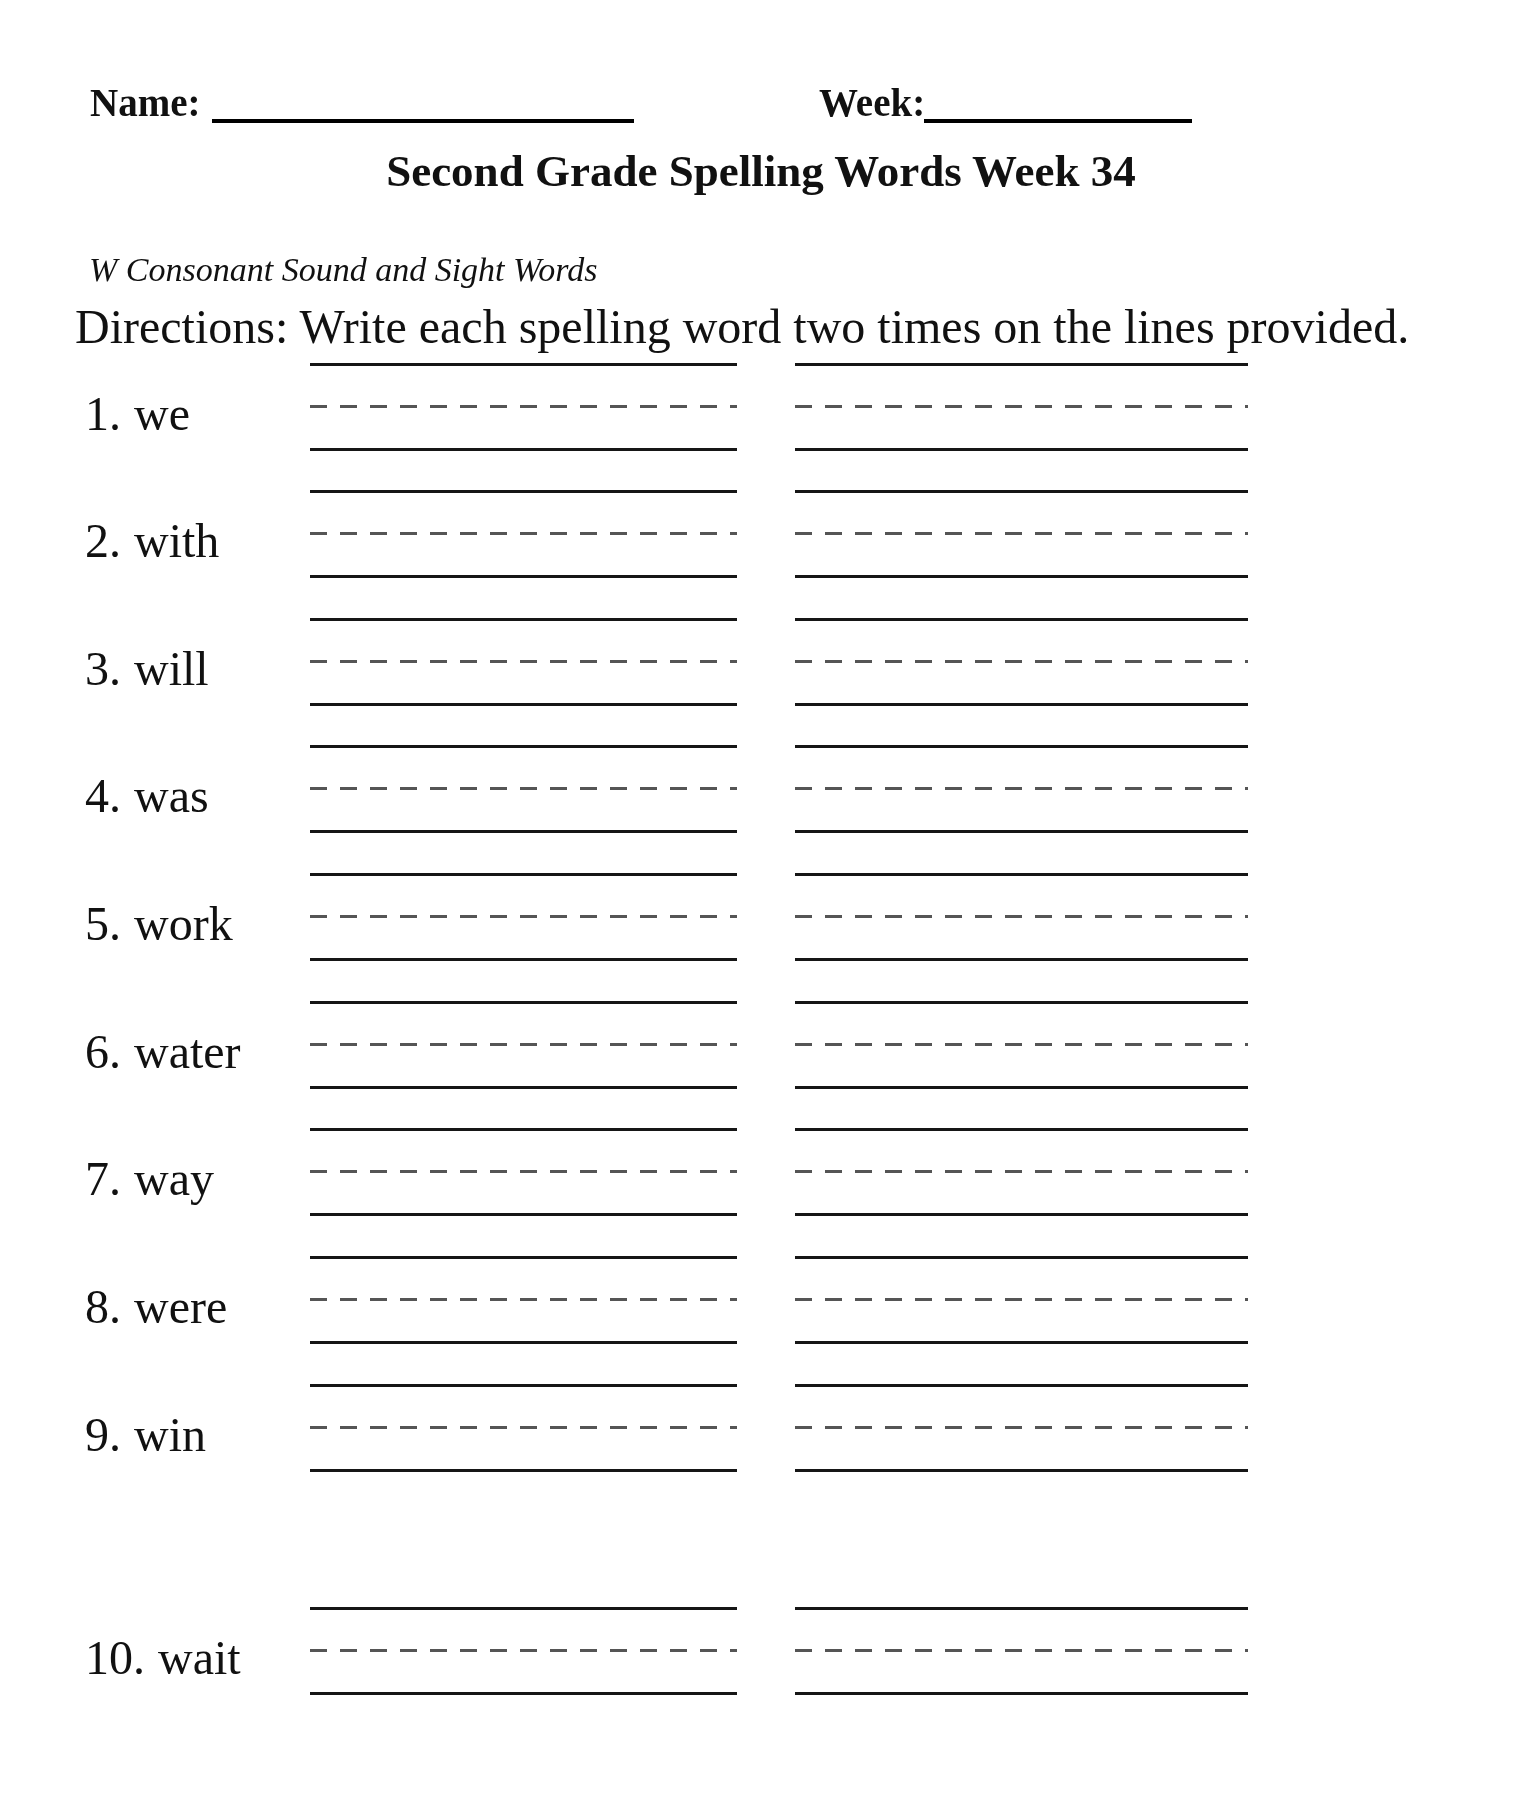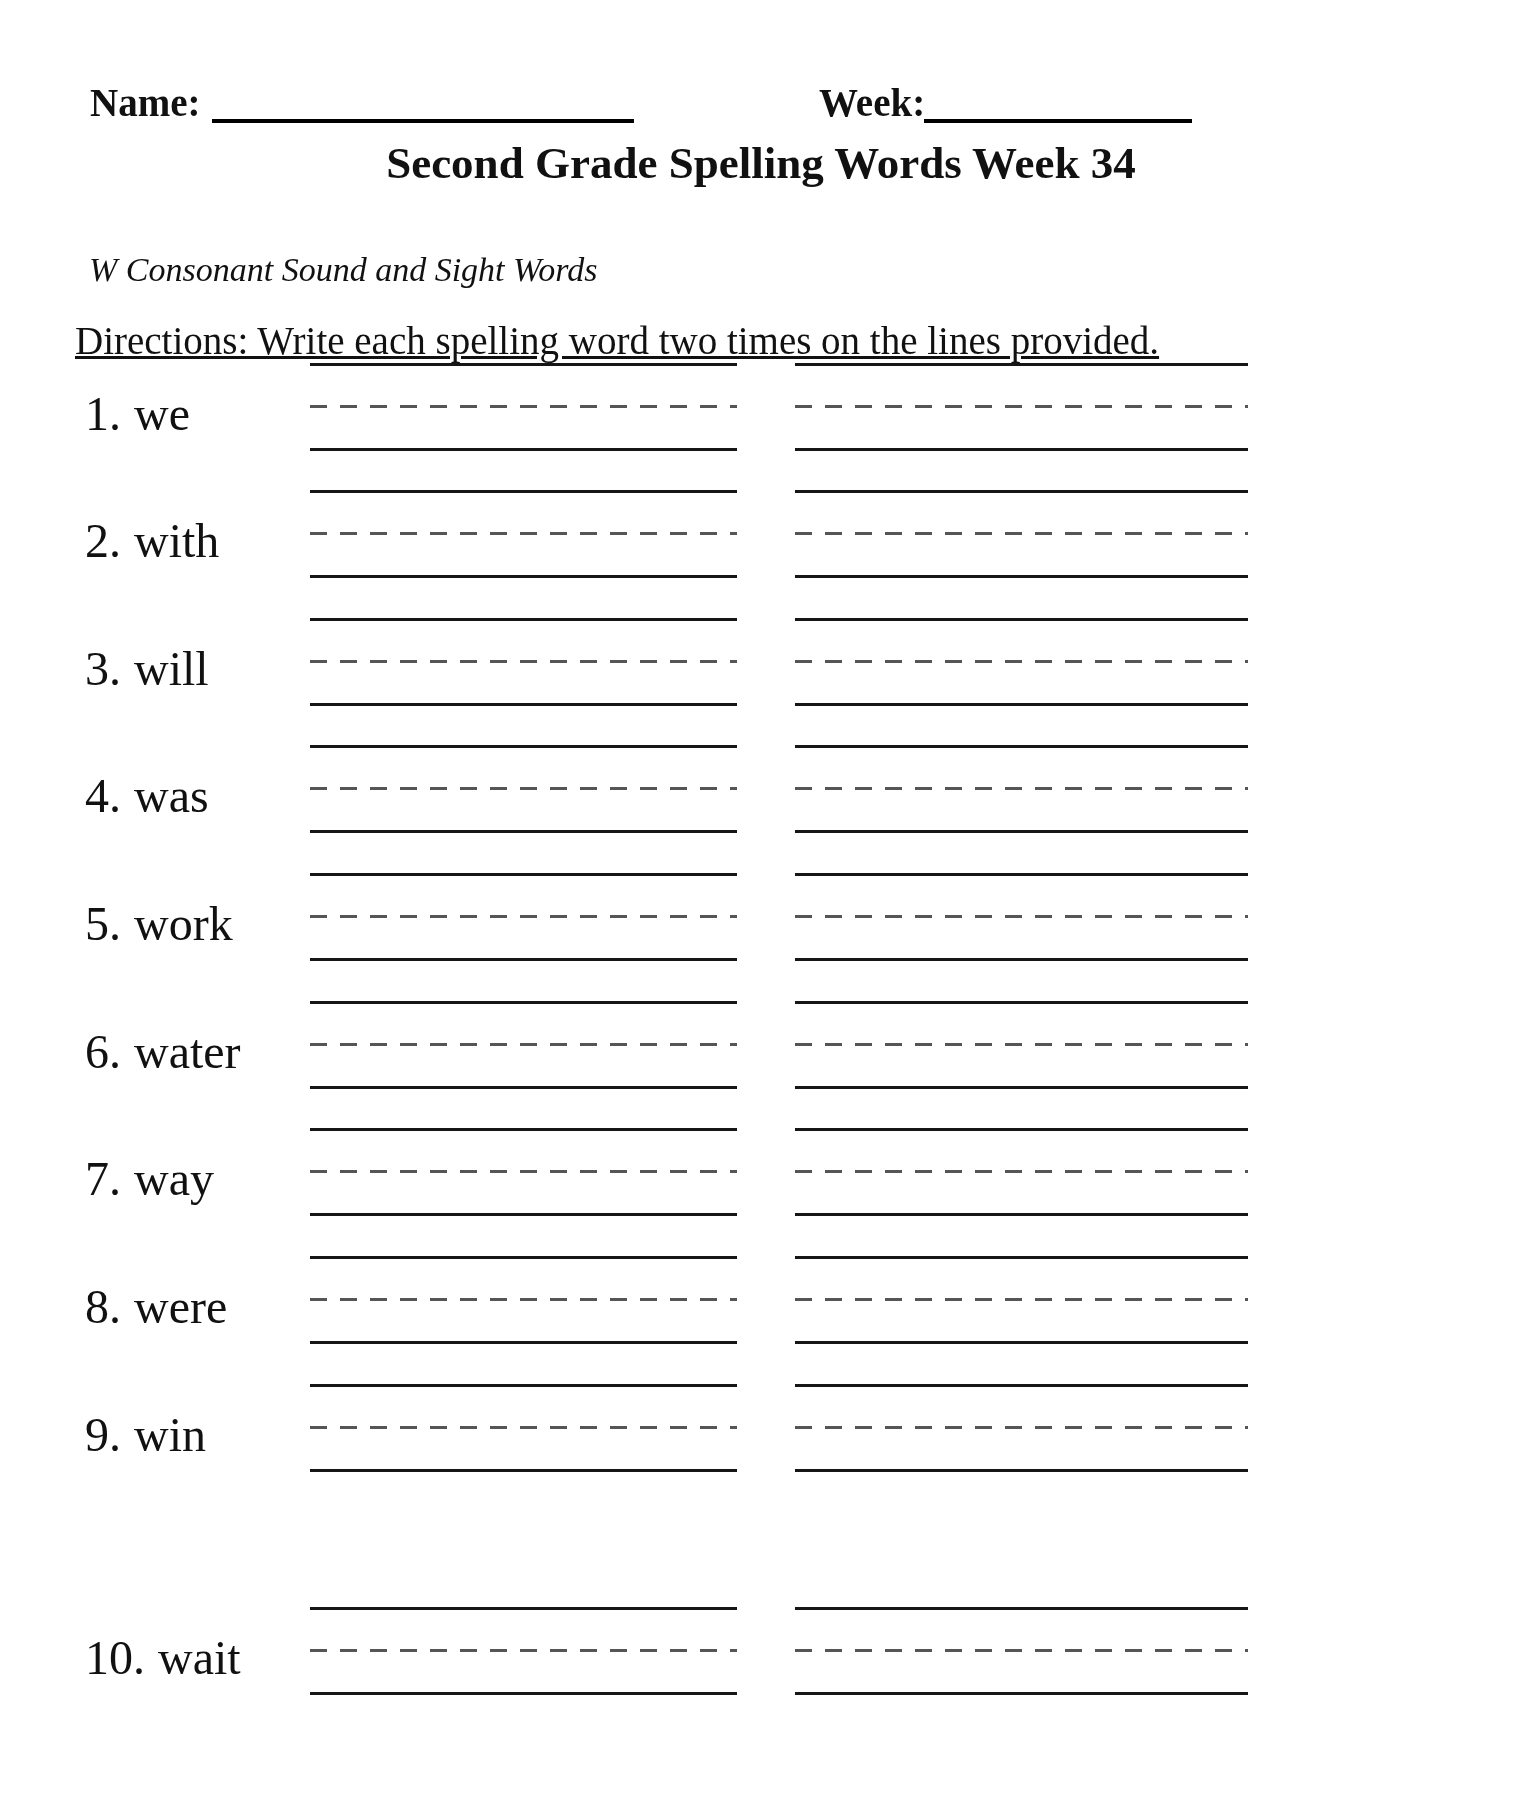--- a/index.html
+++ b/index.html
@@ -33,44 +33,43 @@
     position:absolute;
     top:119px;
     height:4px;
     background:#000000;
   }
   .blank.name-blank{left:212px;width:422px;}
   .blank.date-blank{left:924px;width:268px;}
   
   .title{
     position:absolute;
-    left:0;top:136px;width:1522px;
+    left:0;top:144px;width:1522px;
     text-align:center;
     font-weight:bold;
     font-size:45px;
     line-height:54px;
     white-space:nowrap;
     font-family:Liberation Serif, serif;
   }
   .subtitle{
     position:absolute;
     left:75px;top:249px;
     font-style:italic;
     font-size:34px;
     line-height:42px;
     white-space:nowrap;
     margin-left:14px;
   }
   .directions{
     position:absolute;
-    left:75px;top:317px;
-    font-size:39px;
+    left:75px;top:303px;
+    font-size:48px;
     line-height:48px;
     white-space:nowrap;
-    text-decoration:underline;
   }
   
   .row{
     position:absolute;
     left:0;width:1522px;height:90px;
   }
   .word{
     position:absolute;
     left:85px;top:22px;height:56px;
     display:flex;align-items:center;

